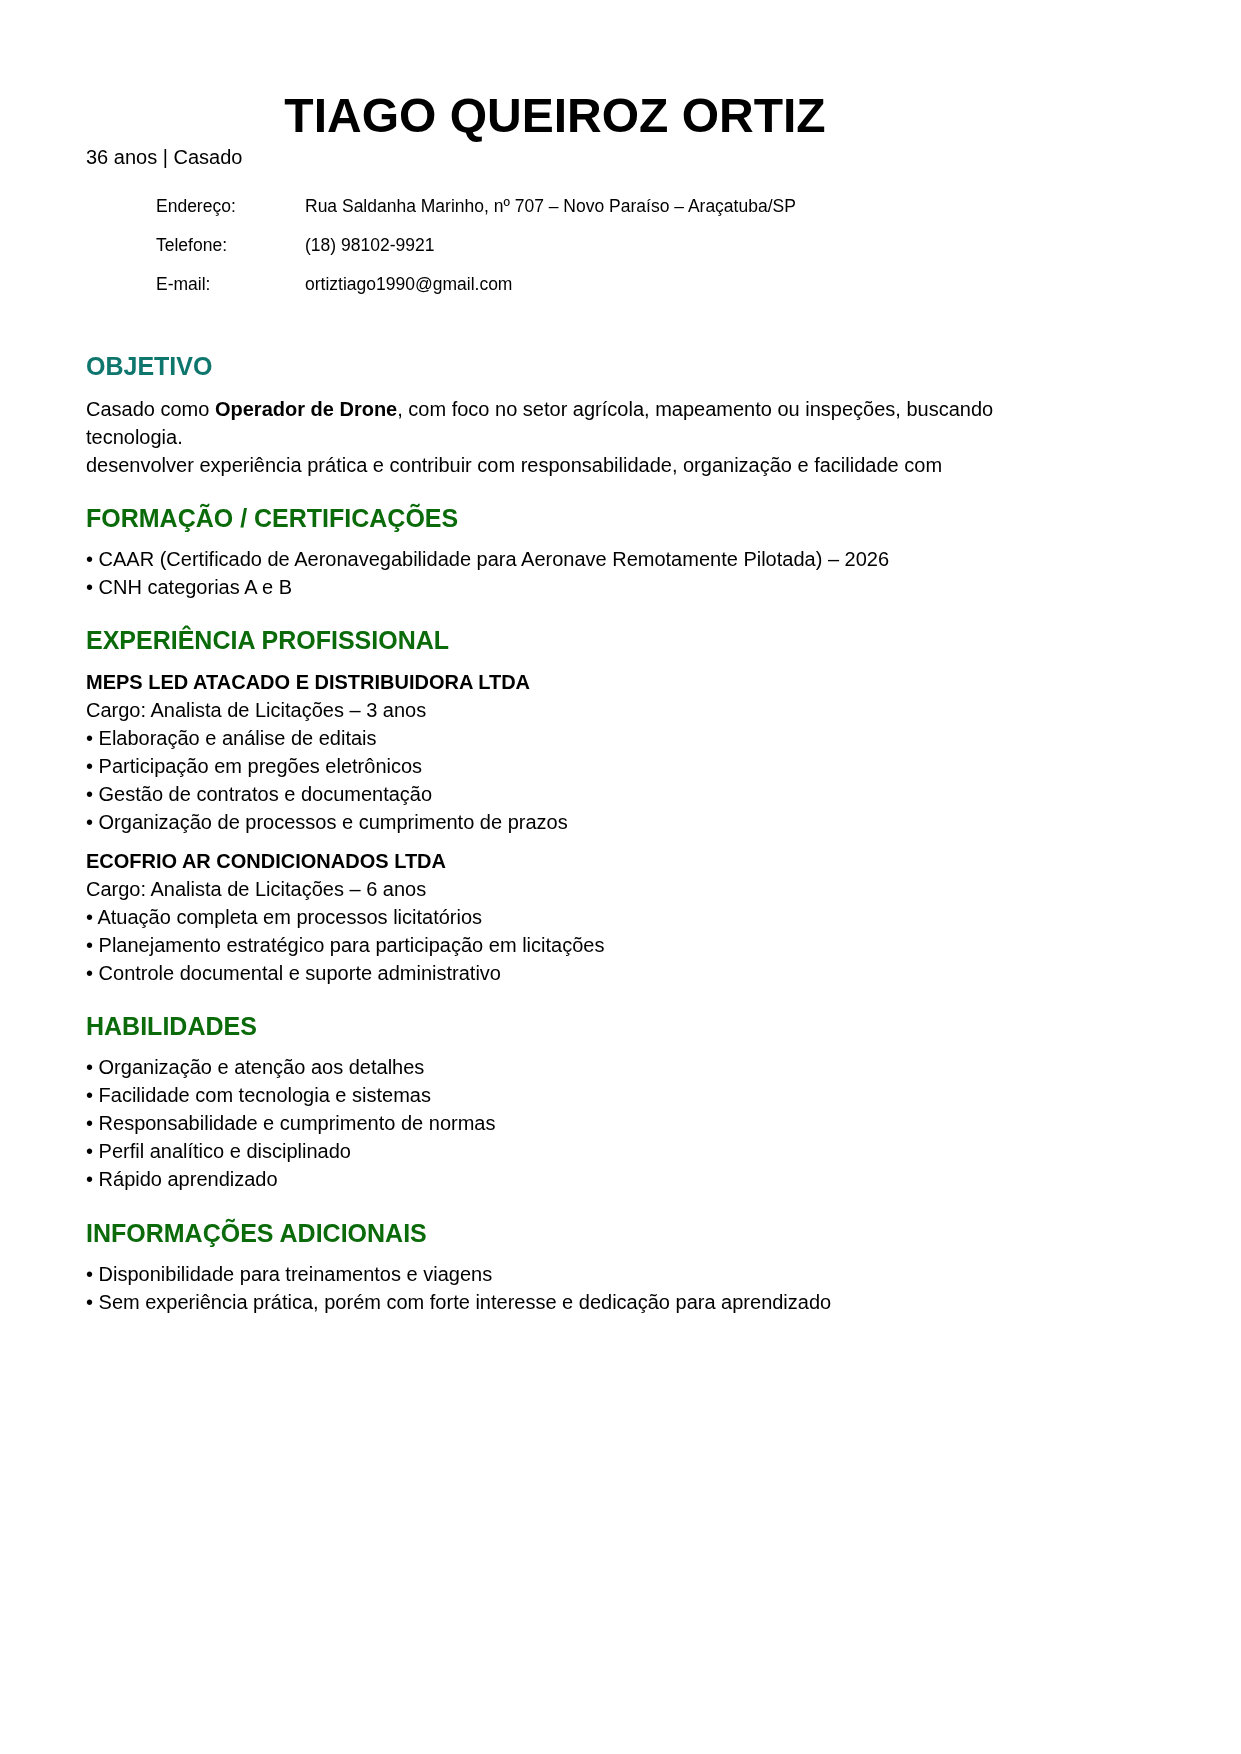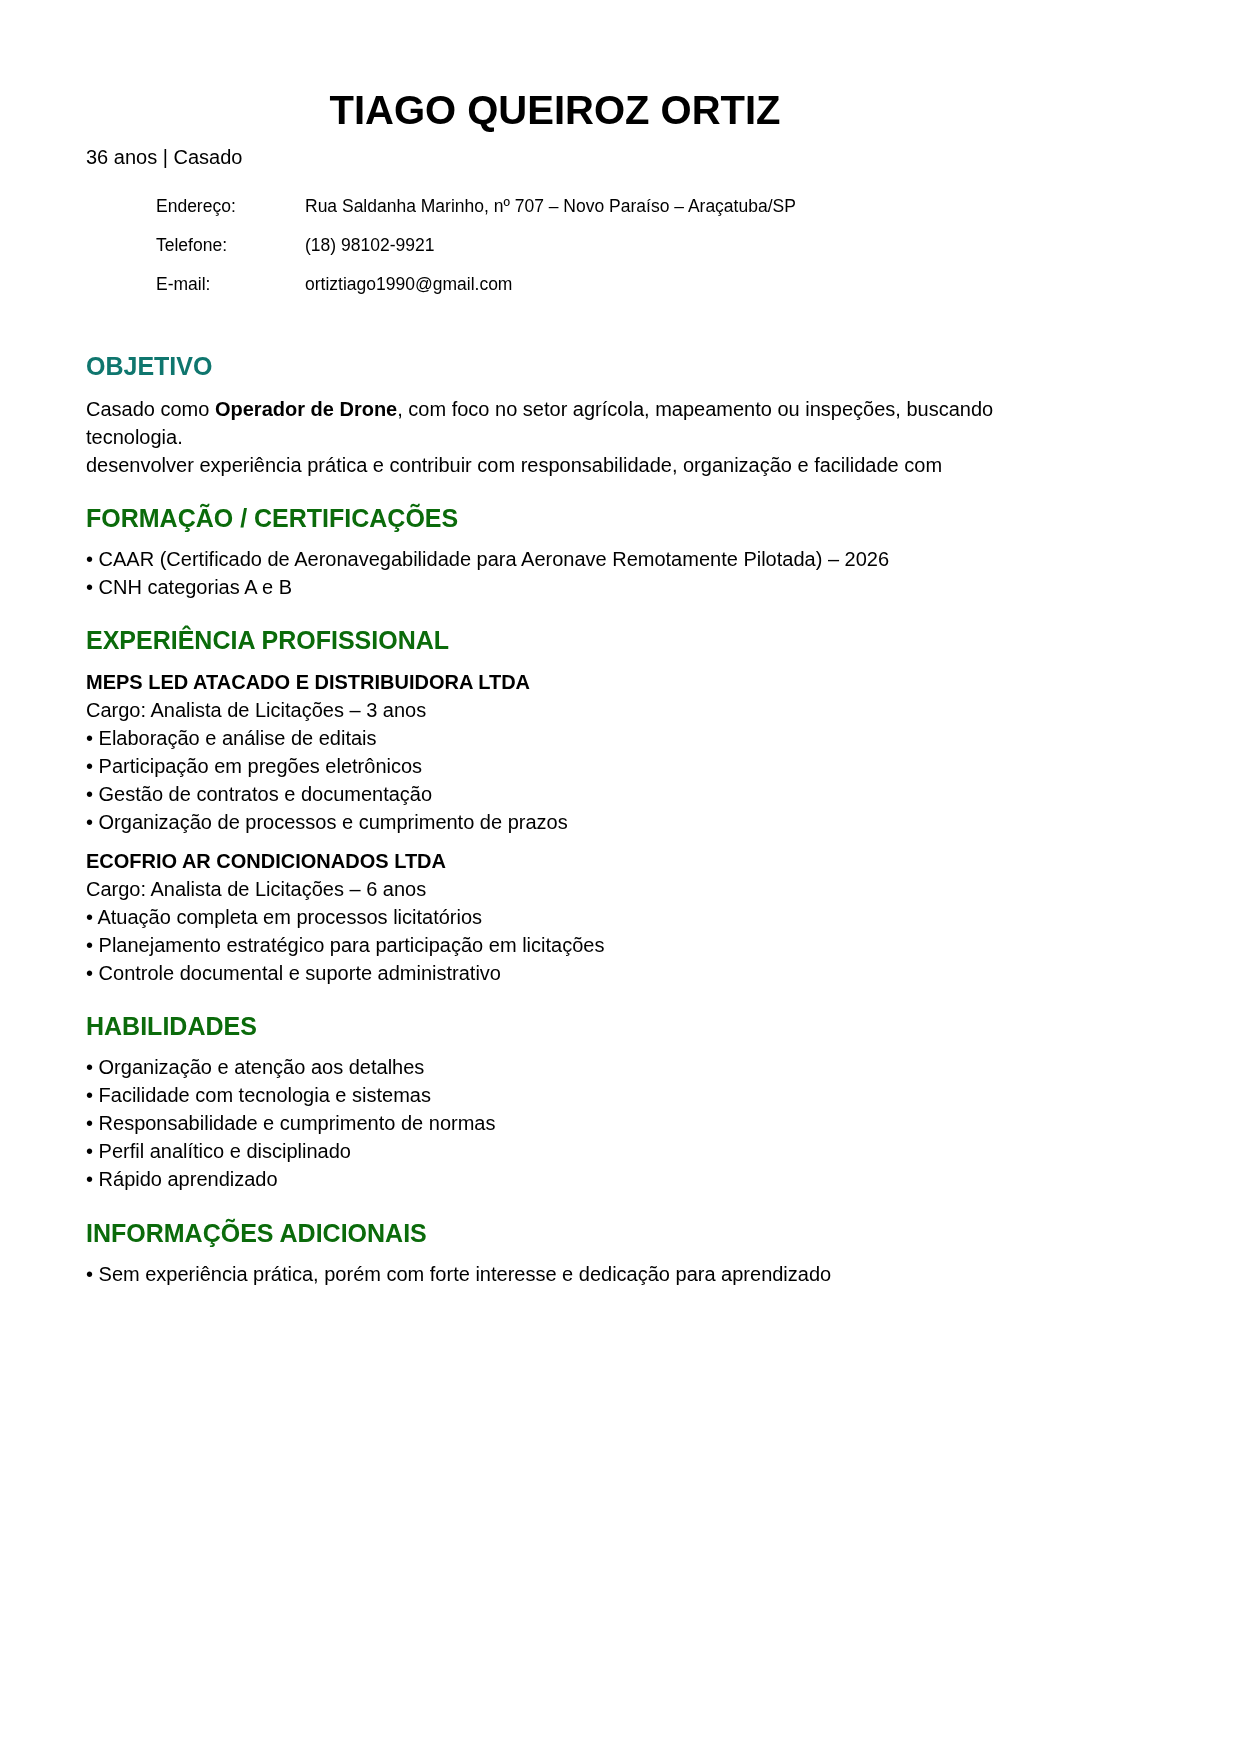--- a/index.html
+++ b/index.html
@@ -1,20 +1,20 @@
 <!DOCTYPE html>
 <html><head>
 <meta charset="utf-8">
 <style>
   html, body { margin: 0; padding: 0; background: #ffffff; }
   body { width: 1241px; height: 1754px; position: relative; overflow: hidden;
          font-family: "Liberation Sans", sans-serif; color: #000; }
   .page { position: absolute; left: 0; top: 0; width: 1241px; height: 1754px; background: #fff; }
   .name { position: absolute; left: 0; width: 1110px; top: 88px; text-align: center;
-          font-size: 40px; font-weight: bold; letter-spacing: 0px; }
+          font-size: 48px; font-weight: bold; letter-spacing: 0px; }
   .personal { position: absolute; left: 86px; top: 146px; font-size: 20px; }
   .contact { position: absolute; left: 156px; font-size: 17.5px; }
   .contact .lbl { display: inline-block; width: 149px; }
   .c1 { top: 196px; } .c2 { top: 235px; } .c3 { top: 274px; }
   .sec-title { position: absolute; left: 86px; font-size: 25px; font-weight: bold; color: #0b6b0b; }
   .txt { position: absolute; left: 86px; font-size: 20px; line-height: 28px; }
   .txt b { font-weight: bold; }
   .company { font-weight: bold; }
 </style>
 </head>
@@ -69,16 +69,17 @@
   <div class="txt" style="top:1053px;">
     <div>• Organização e atenção aos detalhes</div>
     <div>• Facilidade com tecnologia e sistemas</div>
     <div>• Responsabilidade e cumprimento de normas</div>
     <div>• Perfil analítico e disciplinado</div>
     <div>• Rápido aprendizado</div>
   </div>
 
   <div class="sec-title" style="top: 1219px; color: rgb(11, 107, 11);">INFORMAÇÕES ADICIONAIS</div>
   <div class="txt" style="top:1260px;">
+    <div>• Disponibilidade para treinamentos e viagens</div>
     <div>• Sem experiência prática, porém com forte interesse e dedicação para aprendizado</div>
   </div>
 
 </div>
 
 </body></html>

